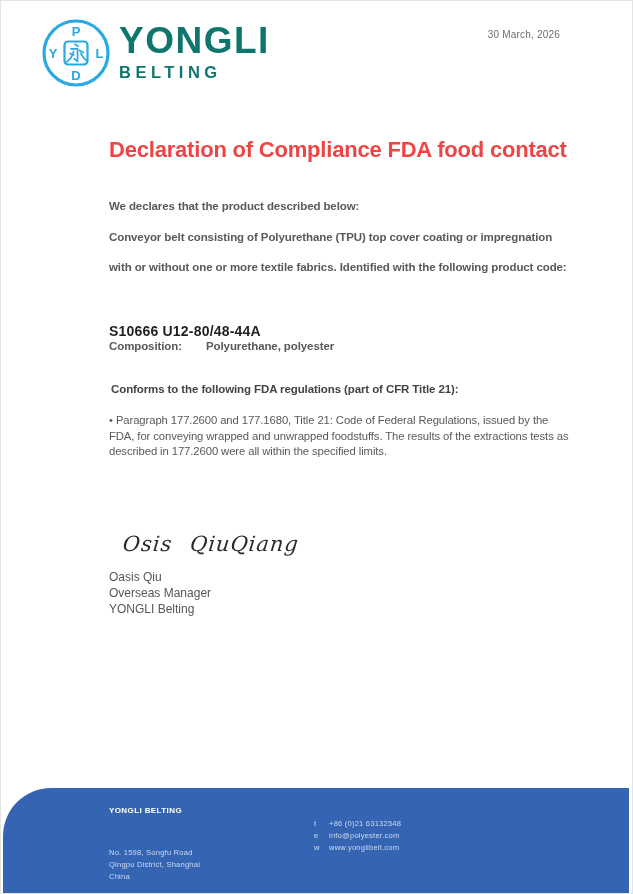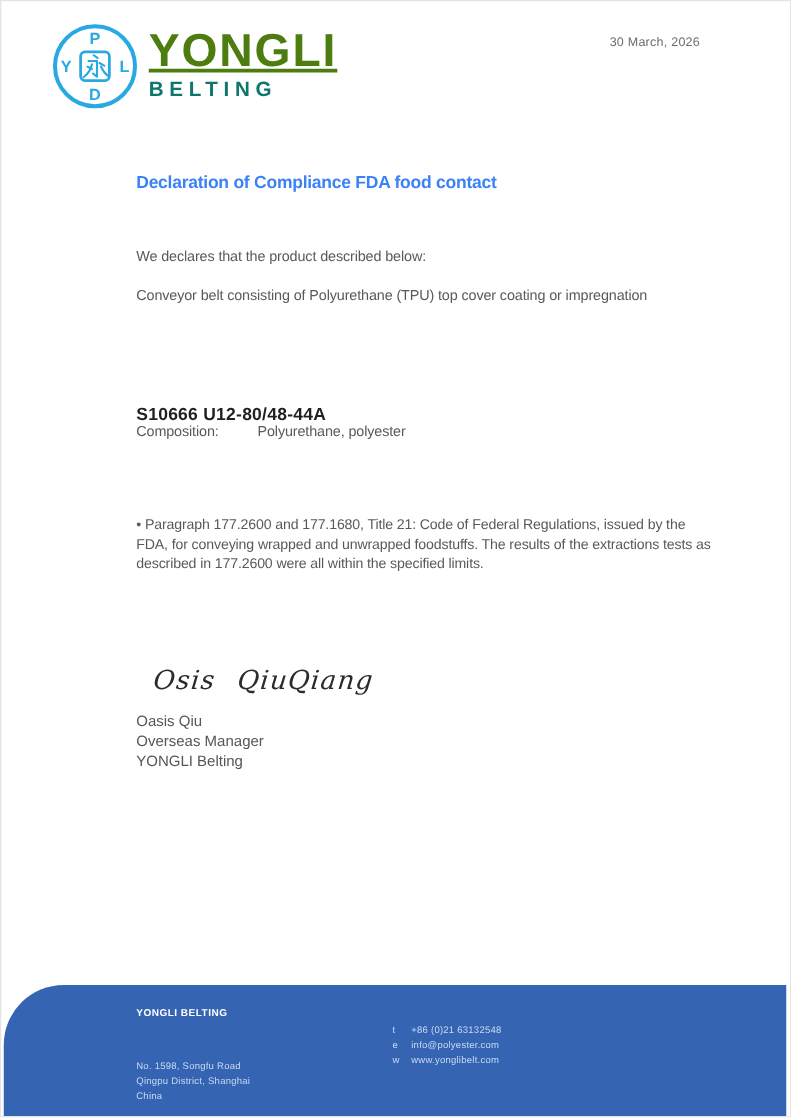--- a/index.html
+++ b/index.html
@@ -10,37 +10,37 @@
     box-sizing:border-box;
     border:1px solid #e4e4e4;
     font-family:"Liberation Sans", sans-serif;
     overflow:hidden;
   }
   
   .logo{position:absolute;top:16px;left:39px;display:flex;align-items:flex-start;}
   .emblem{width:72px;height:72px;display:block;}
   .wordmark{margin-left:7px;margin-top:4px;}
   .brand{
-    font-size:37px;font-weight:bold;color:#4d7c0f;
-    letter-spacing:1.5px;line-height:40px;text-decoration:underline;
+    font-size:37px;font-weight:bold;color:#0f766e;
+    letter-spacing:1.5px;line-height:40px;
   }
   .subbrand{
     font-size:16.5px;font-weight:bold;color:#0f766e;
     letter-spacing:4.5px;line-height:18px;margin-top:2px;
   }
   .date{
     position:absolute;top:28px;right:72px;
     font-size:10px;color:#6d6e71;letter-spacing:0.2px;
   }
   
   .title{
     position:absolute;top:136px;left:108px;
-    font-size:14px;font-weight:bold;color:#3b82f6;letter-spacing:-0.2px;
+    font-size:22px;font-weight:bold;color:#ef4444;letter-spacing:-0.2px;
   }
-  .line{position:absolute;left:108px;font-size:11.5px;color:#58595b;letter-spacing:-0.1px;}
+  .line{position:absolute;left:108px;font-size:11.5px;color:#58595b;letter-spacing:-0.1px;font-weight:bold;}
   .intro{top:199px;}
   .desc1{top:230px;}
   .desc2{top:260px;}
   .product-code{top:289px;font-size:14px;font-weight:bold;color:#231f20;letter-spacing:0.2px;margin-top:33px;}
   .composition{top:339px;}
   .composition .label{display:inline-block;width:97px;}
   .conforms{top:382px;left:110px;font-weight:bold;color:#434345;letter-spacing:-0.1px;}
   .bullet-para{
     position:absolute;top:412px;left:108px;width:466px;
     font-size:11.3px;color:#58595b;line-height:15.7px;letter-spacing:-0.1px;
@@ -99,26 +99,28 @@
       <div class="subbrand">BELTING</div>
     </div>
   </div>
 
   <div class="date">30 March, 2026</div>
 
   <div class="title">Declaration of Compliance FDA food contact</div>
 
   <div class="line intro">We declares that the product described below:</div>
   <div class="line desc1">Conveyor belt consisting of Polyurethane (TPU) top cover coating or impregnation</div>
+  <div class="line desc2">with or without one or more textile fabrics. Identified with the following product code:</div>
   <div class="line product-code">S10666 U12-80/48-44A</div>
 
   <div class="line composition">
     <span class="label">Composition:</span><span>Polyurethane, polyester</span>
   </div>
 
+  <div class="line conforms">Conforms to the following FDA regulations (part of CFR Title 21):</div>
 
   <div class="bullet-para">
     <span>•</span>
     <span>Paragraph 177.2600 and 177.1680, Title 21: Code of Federal Regulations, issued by the FDA, for conveying wrapped and unwrapped foodstuffs. The results of the extractions tests as described in 177.2600 were all within the specified limits.</span>
   </div>
 
   <div class="signature">Osis QiuQiang</div>
   <div class="signatory">
     <div>Oasis Qiu</div>
     <div>Overseas Manager</div>

